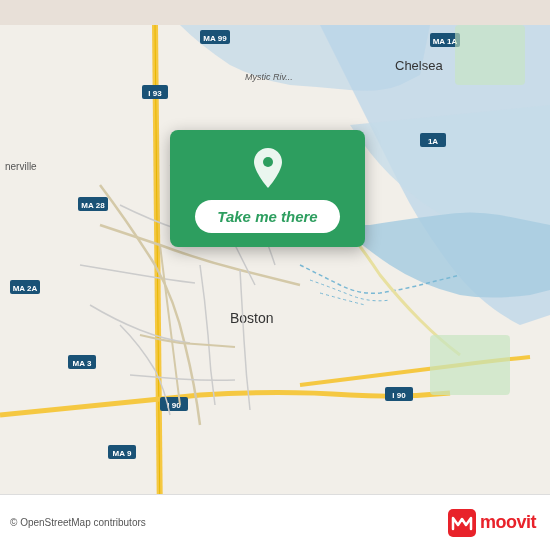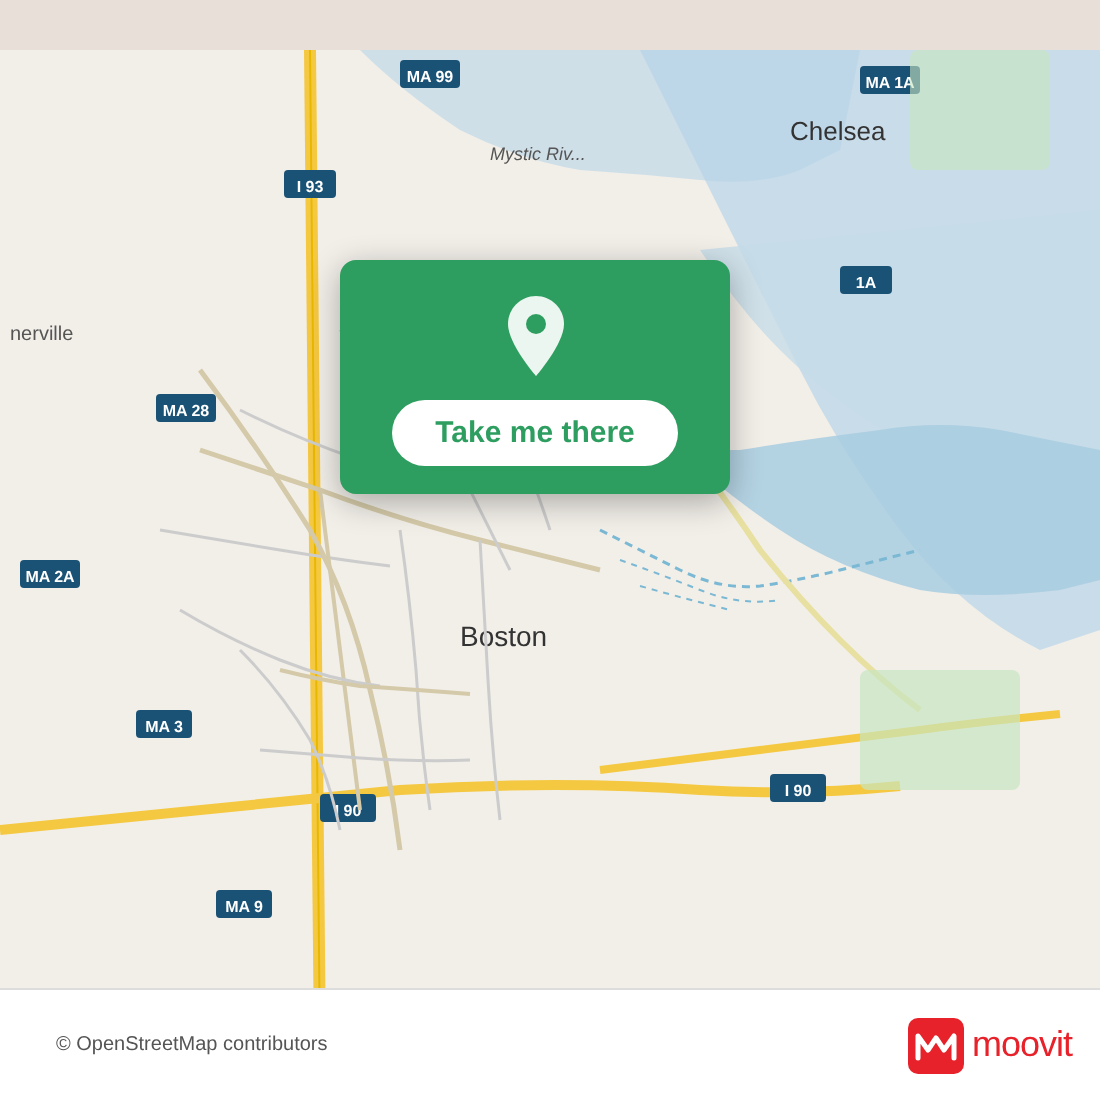--- a/index.html
+++ b/index.html
@@ -54,34 +54,35 @@
     #take-me-there-btn {
       background: white;
       color: #2d9e5f;
       border: none;
       border-radius: 20px;
       padding: 8px 22px;
       font-size: 15px;
       font-weight: 600;
       cursor: pointer;
       white-space: nowrap;
+      font-style: italic;
     }
 
     
     #bottom-bar {
       position: absolute;
       bottom: 0;
       left: 0;
       width: 100%;
       height: 56px;
       background: white;
       display: flex;
       align-items: center;
       justify-content: space-between;
-      padding: 0 14px 0 28px;
+      padding: 0 14px 0 10px;
       border-top: 1px solid #ddd;
       z-index: 20;
     }
 
     #attribution {
       font-size: 10px;
       color: #555;
     }
 
     #location-name {
@@ -96,21 +97,21 @@
       gap: 4px;
     }
 
     #moovit-m {
       width: 28px;
       height: 28px;
     }
 
     #moovit-text {
       font-size: 18px;
-      font-weight: 400;
+      font-weight: 700;
       color: #e8222a;
       letter-spacing: -0.5px;
     }
 
     #bottom-left {
       display: flex;
       flex-direction: column;
       gap: 2px;
     }
   </style>

